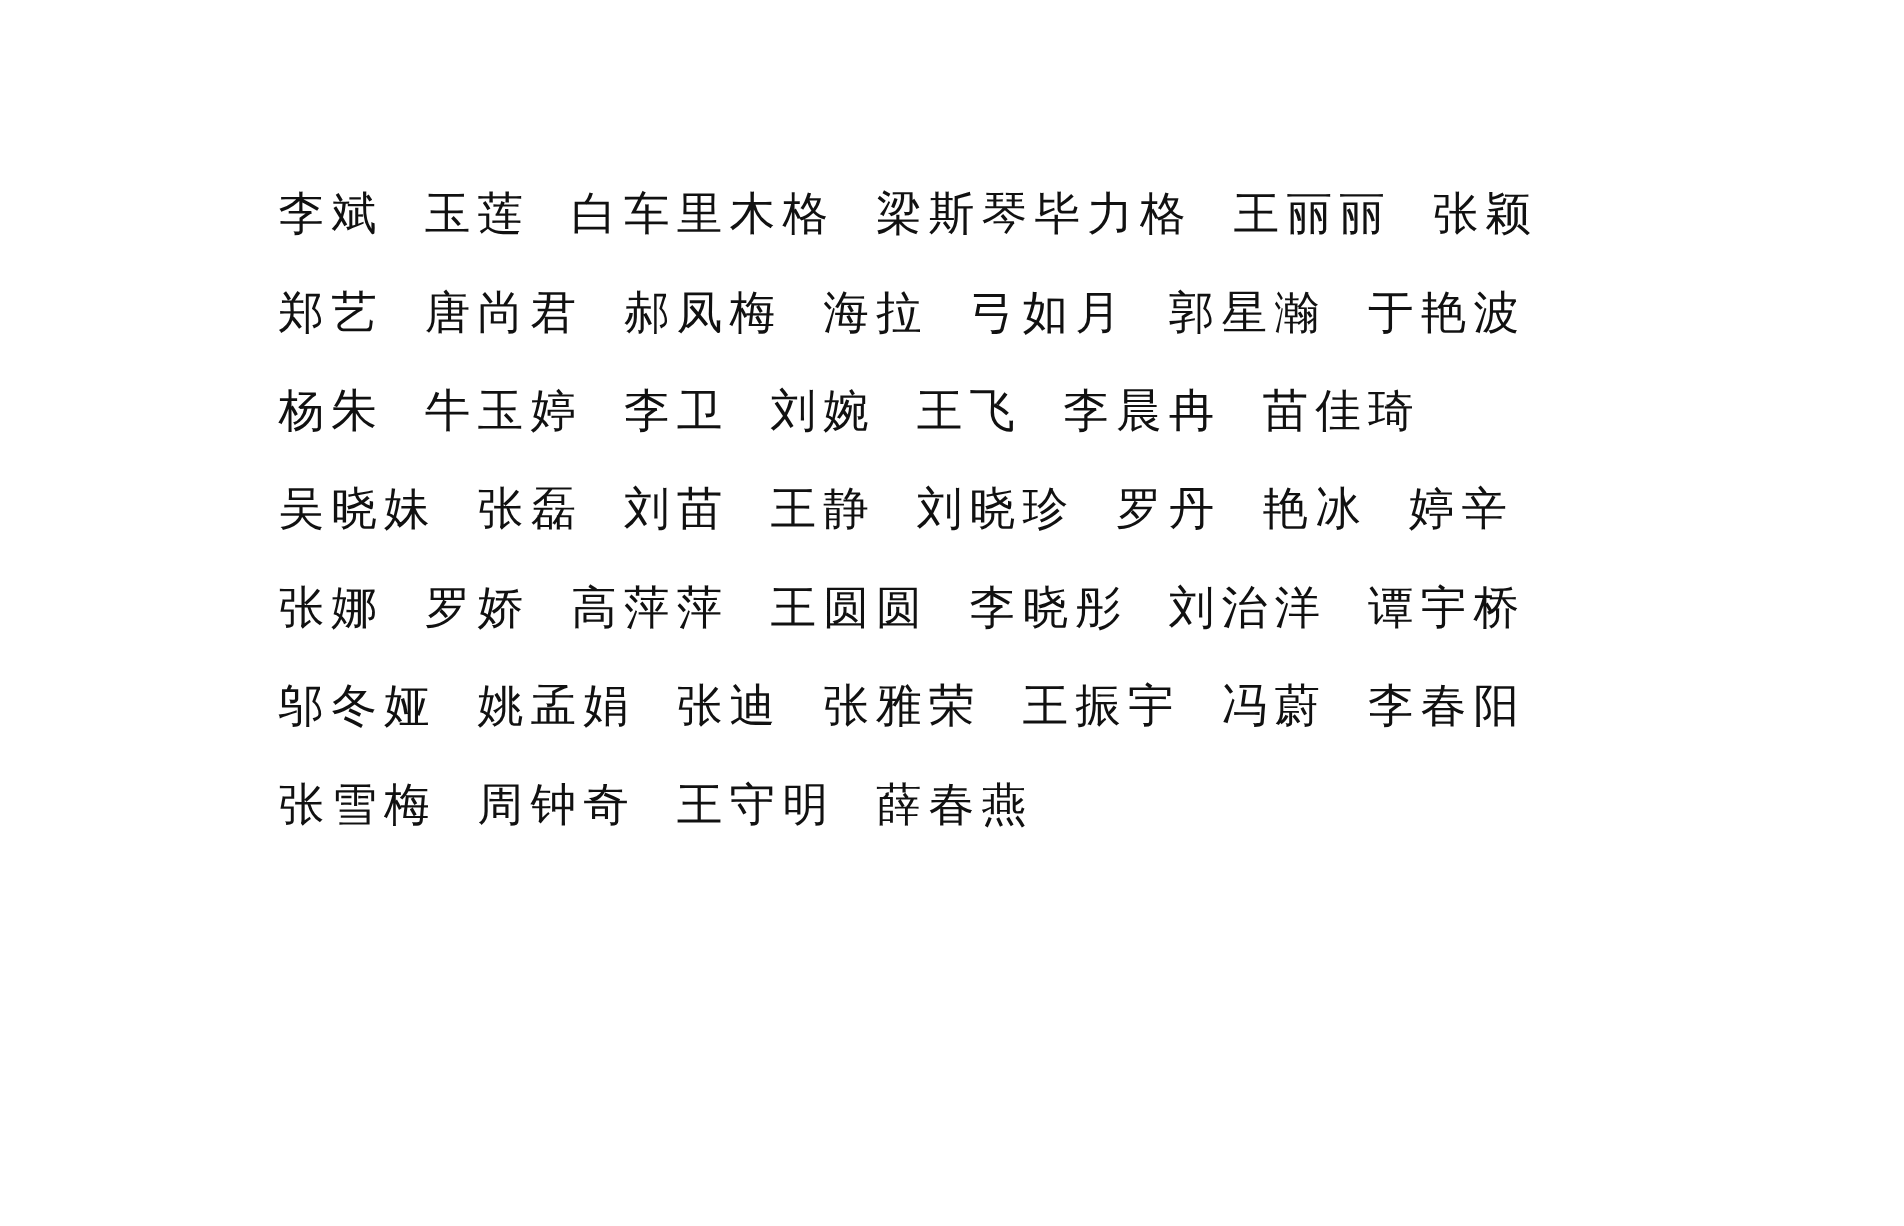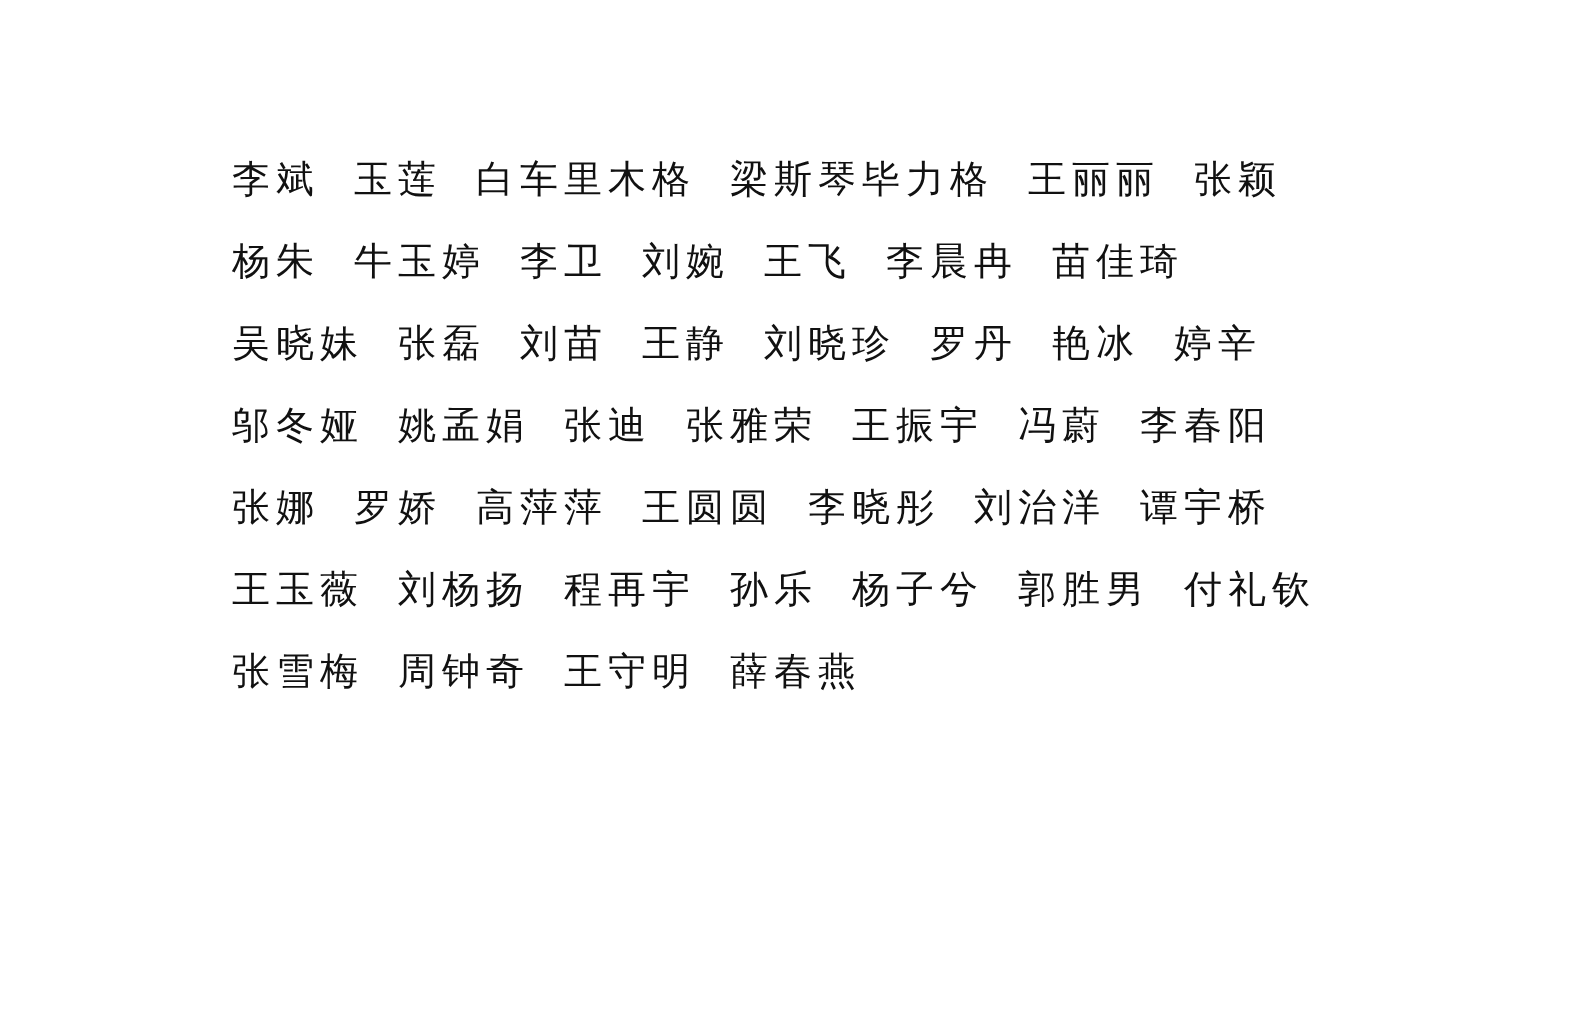--- a/index.html
+++ b/index.html
@@ -46,20 +46,20 @@
   .name-row .name:last-child {
     margin-right: 0;
   }
 </style>
 </head>
 <body>
 
 <div class="page">
   <ul class="name-list" id="name-list">
       <li class="name-row"><span class="name">李斌</span><span class="name">玉莲</span><span class="name">白车里木格</span><span class="name">梁斯琴毕力格</span><span class="name">王丽丽</span><span class="name">张颖</span></li>
+      <li class="name-row"><span class="name">郑艺</span><span class="name">唐尚君</span><span class="name">郝凤梅</span><span class="name">海拉</span><span class="name">弓如月</span><span class="name">郭星瀚</span><span class="name">于艳波</span></li>
       <li class="name-row"><span class="name">杨朱</span><span class="name">牛玉婷</span><span class="name">李卫</span><span class="name">刘婉</span><span class="name">王飞</span><span class="name">李晨冉</span><span class="name">苗佳琦</span></li>
       <li class="name-row"><span class="name">吴晓妹</span><span class="name">张磊</span><span class="name">刘苗</span><span class="name">王静</span><span class="name">刘晓珍</span><span class="name">罗丹</span><span class="name">艳冰</span><span class="name">婷辛</span></li>
+      <li class="name-row"><span class="name">张娜</span><span class="name">罗娇</span><span class="name">高萍萍</span><span class="name">王圆圆</span><span class="name">李晓彤</span><span class="name">刘治洋</span><span class="name">谭宇桥</span></li>
       <li class="name-row"><span class="name">邬冬娅</span><span class="name">姚孟娟</span><span class="name">张迪</span><span class="name">张雅荣</span><span class="name">王振宇</span><span class="name">冯蔚</span><span class="name">李春阳</span></li>
-      <li class="name-row"><span class="name">张娜</span><span class="name">罗娇</span><span class="name">高萍萍</span><span class="name">王圆圆</span><span class="name">李晓彤</span><span class="name">刘治洋</span><span class="name">谭宇桥</span></li>
-      <li class="name-row"><span class="name">王玉薇</span><span class="name">刘杨扬</span><span class="name">程再宇</span><span class="name">孙乐</span><span class="name">杨子兮</span><span class="name">郭胜男</span><span class="name">付礼钦</span></li>
       <li class="name-row"><span class="name">张雪梅</span><span class="name">周钟奇</span><span class="name">王守明</span><span class="name">薛春燕</span></li>
     </ul>
 </div>
 
 </body></html>

